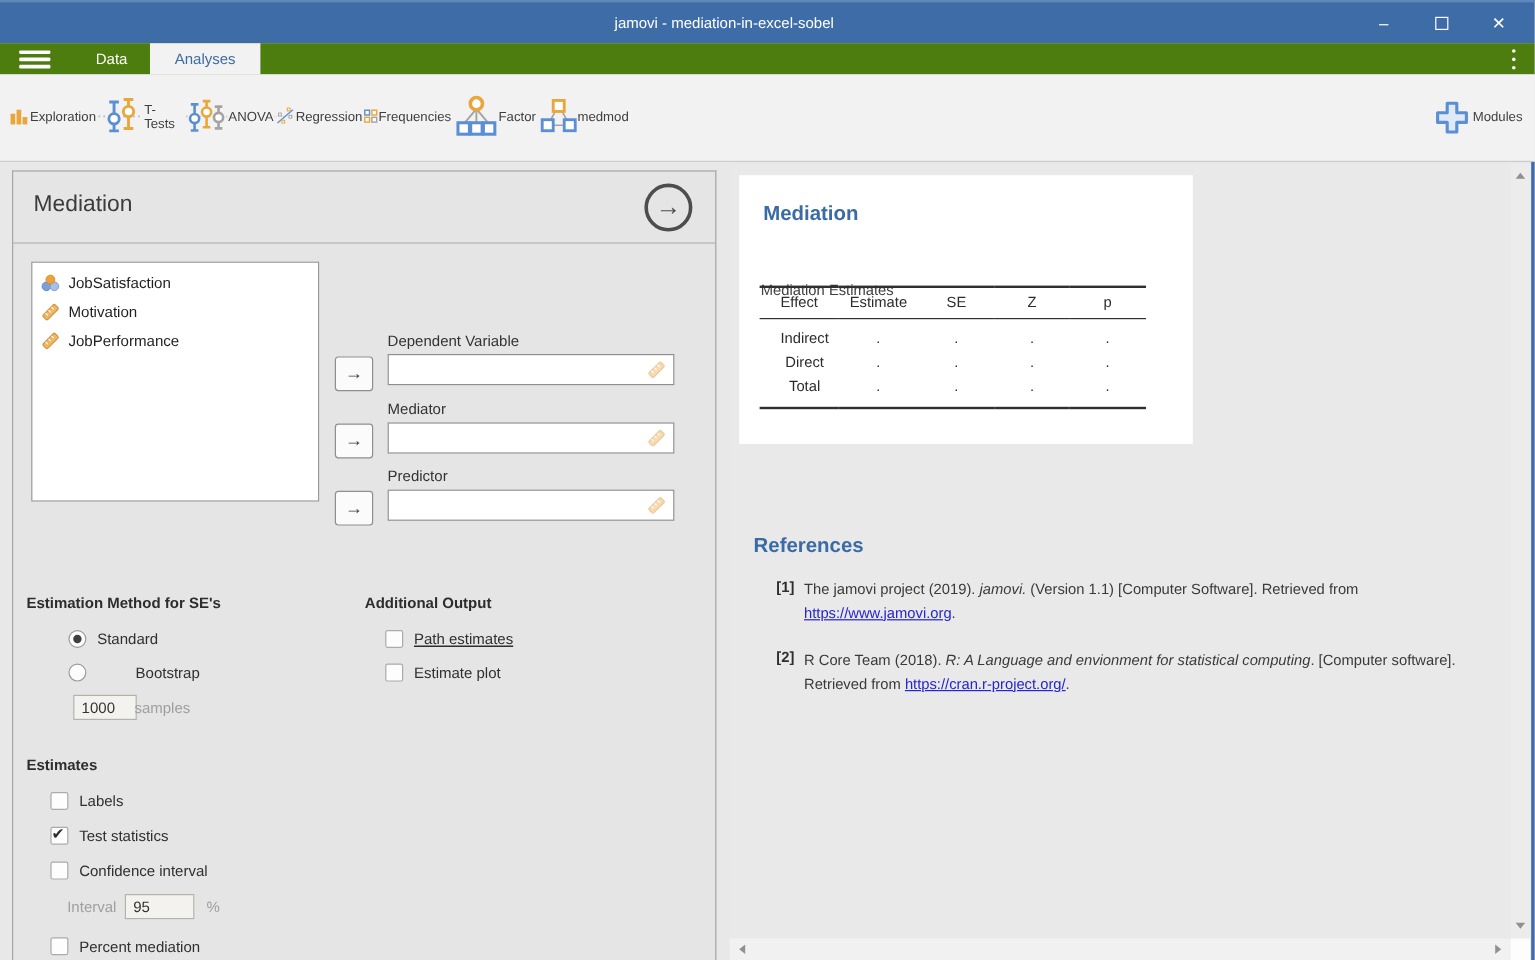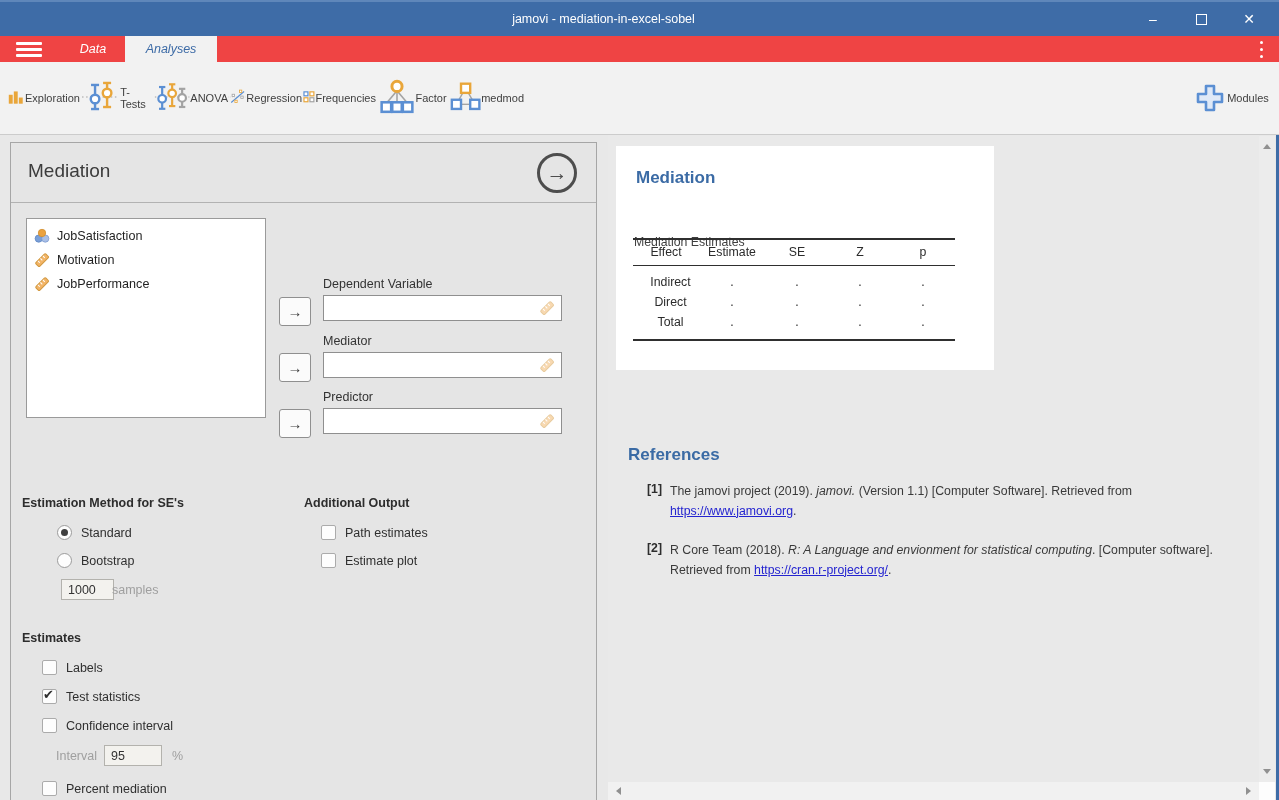--- a/index.html
+++ b/index.html
@@ -12,21 +12,21 @@
     background:#3e6ca7; border-top:2px solid #5f87ba; }
   .title-text { position:absolute; left:0; right:72px; top:0; height:34px;
     display:flex; align-items:center; justify-content:center;
     color:#ffffff; font-size:12.5px; }
   .win-controls { position:absolute; right:6px; top:0; height:34px; display:flex; }
   .win-btn { width:48px; height:34px; display:flex; align-items:center; justify-content:center;
     color:#fff; font-size:14px; cursor:default; }
   .max-box { width:11px; height:11px; border:1.6px solid #fff; }
 
   
-  .tabbar { position:absolute; left:0; top:36px; width:100%; height:26px; background:#ef4444;font-style:italic; }
+  .tabbar { position:absolute; left:0; top:36px; width:100%; height:26px; background:#4d7c0f; }
   .hamburger { position:absolute; left:16px; top:6px; width:26px; height:15px;
     display:flex; flex-direction:column; justify-content:space-between; cursor:pointer; }
   .hamburger span { display:block; height:2.6px; background:#fff; border-radius:1px; }
   .tab { position:absolute; top:0; height:26px; display:flex; align-items:center;
     justify-content:center; font-size:12.5px; cursor:pointer; }
   .tab-data { left:66px; width:54px; color:#ffffff; }
   .tab-analyses { left:125px; width:92px; background:#f2f2f2; color:#3d6ba6; }
   .kebab { position:absolute; right:12px; top:5px; width:12px; height:17px;
     display:flex; flex-direction:column; align-items:center; justify-content:space-between; cursor:pointer; }
   .kebab i { width:3px; height:3px; background:#fff; border-radius:50%; }
@@ -351,29 +351,29 @@
           <svg width="16" height="16" viewBox="0 0 16 16">
               <use href="#sym-ruler"></use>
             </svg>
         </div>
 
         <div class="sec-heading" style="left:11px; top:293px;">Estimation Method for SE's</div>
         <div class="opt-row" style="left:46px; top:322px;">
           <span class="radio on"></span>
           <span class="opt-label">Standard</span>
         </div>
-        <div class="opt-row" style="left:46px; top:350px;">
+        <div class="opt-row" style="left:46px; top:350px;gap:32px;">
           <span class="radio"></span>
           <span class="opt-label">Bootstrap</span>
         </div>
         <input class="num-input" style="left: 50px; top: 376px; width: 53px; height: 21px;" value="1000">
         <span class="inline-label" style="left:101px; top:380px;">samples</span>
 
         <div class="sec-heading" style="left:293px; top:293px;">Additional Output</div>
-        <div class="opt-row" style="left:310px; top:322px;">
+        <div class="opt-row" style="left:310px; top:322px;text-decoration:underline;">
           <span class="cb"></span>
           <span class="opt-label">Path estimates</span>
         </div>
         <div class="opt-row" style="left:310px; top:350px;">
           <span class="cb"></span>
           <span class="opt-label">Estimate plot</span>
         </div>
 
         <div class="sec-heading" style="left:11px; top:428px;">Estimates</div>
         <div class="opt-row" style="left:31px; top:457px;">

